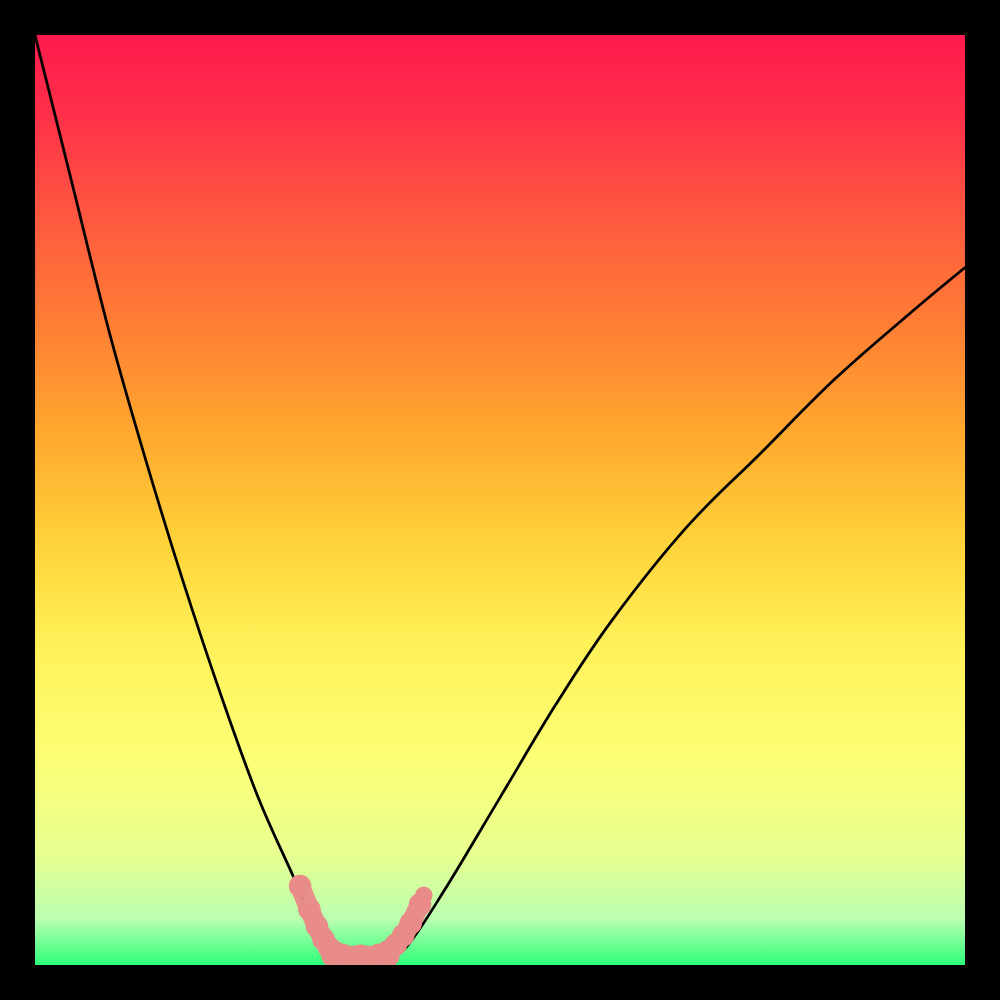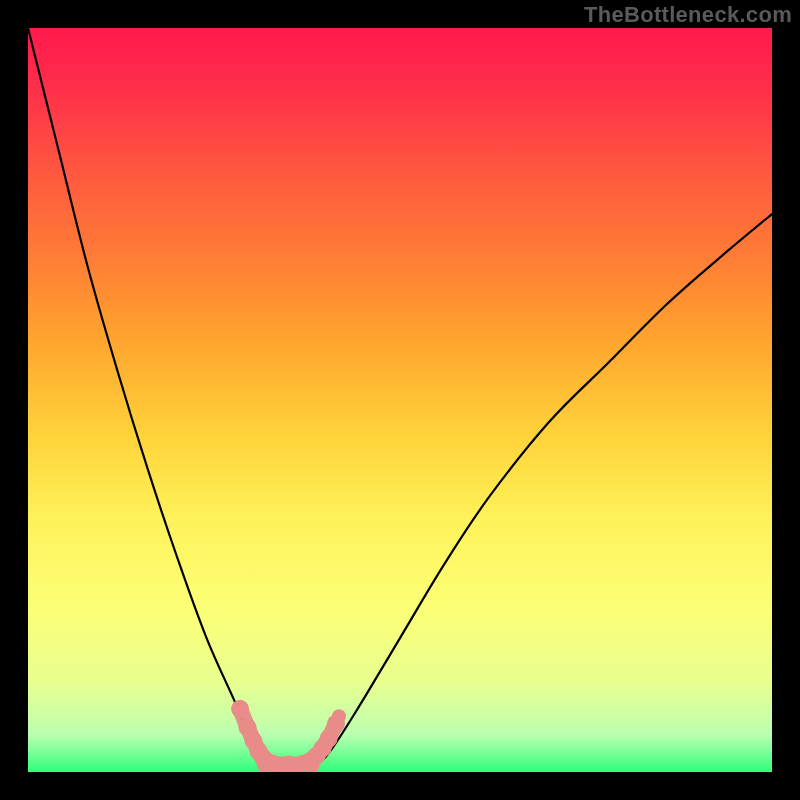--- a/index.html
+++ b/index.html
@@ -95,14 +95,13 @@
           <circle cx="275.28" cy="735.816" r="9" fill="#e98b88"></circle>
           <circle cx="282.72" cy="732.84" r="9" fill="#e98b88"></circle>
           <circle cx="288.67199999999997" cy="727.632" r="9" fill="#e98b88"></circle>
           <circle cx="294.624" cy="720.192" r="9" fill="#e98b88"></circle>
           <circle cx="300.57599999999996" cy="710.52" r="9" fill="#e98b88"></circle>
           <circle cx="308.01599999999996" cy="695.64" r="9" fill="#e98b88"></circle>
           <circle cx="310.99199999999996" cy="688.2" r="7" fill="#e98b88"></circle>
         </g>
     </svg>
   </div>
-  <div class="watermark">TheBottleneck.com</div>
 </div>
 
 </body></html>

